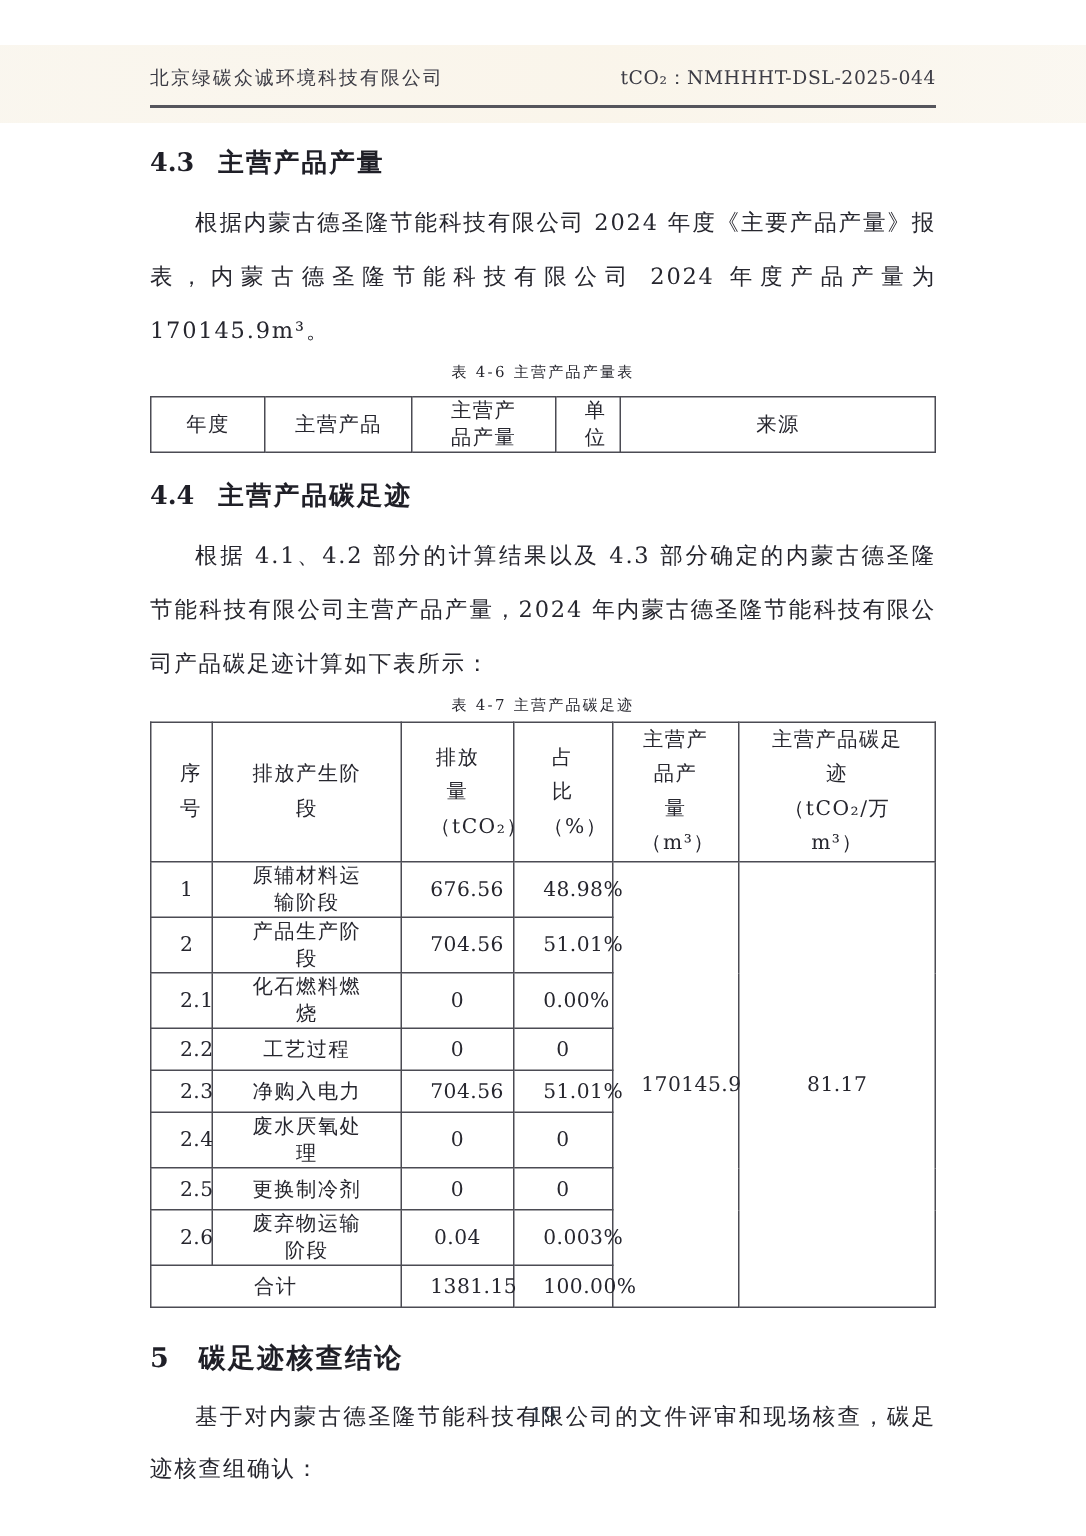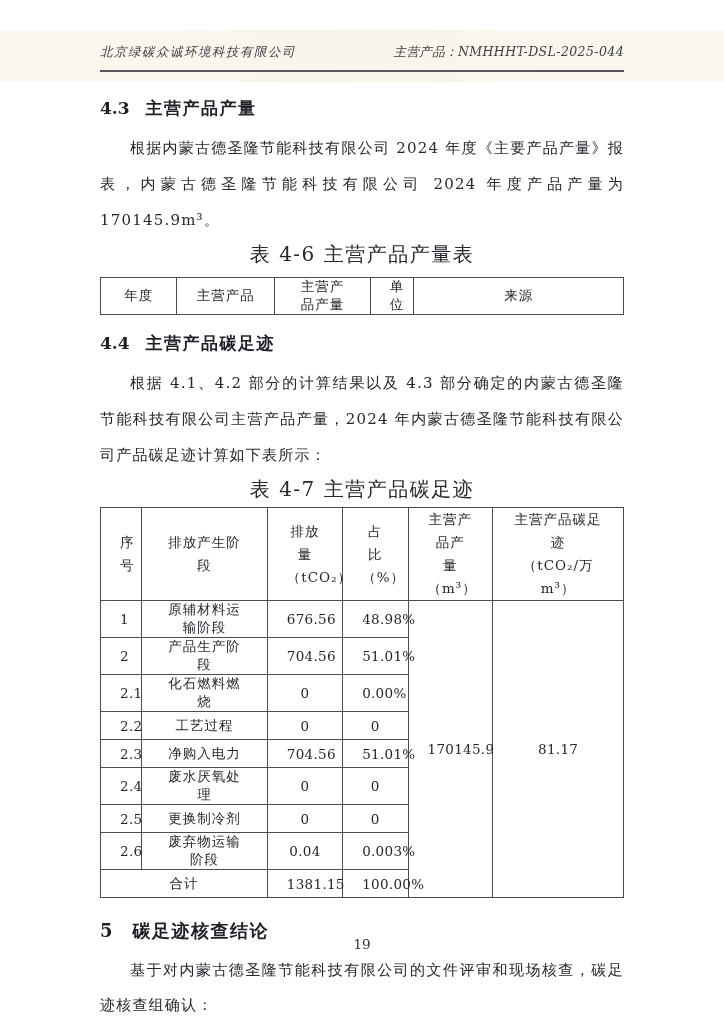--- a/index.html
+++ b/index.html
@@ -33,21 +33,20 @@
   
   .doc-header {
     position: relative;
     display: flex;
     justify-content: space-between;
     align-items: flex-end;
     padding-bottom: 9px;
     border-bottom: 2px solid #55555c;
     font-size: 12.5px;
     color: #3b3b44;
-    font-style: italic;
   }
   .company-name { letter-spacing: 1.5px; }
   .file-number  { letter-spacing: 0.4px; }
 
   
   .section-heading {
     display: flex;
     align-items: baseline;
     font-family: "DejaVu Sans", "Liberation Sans", sans-serif;
     font-weight: bold;
@@ -69,21 +68,21 @@
     text-indent: 2em;
     letter-spacing: 1.2px;
     color: #26262e;
   }
   .par-5 { line-height: 35px; }
 
   
   .tbl-caption {
     margin-top: 3px;
     text-align: center;
-    font-size: 20px;
+    font-size: 10px;
     letter-spacing: 1.5px;
     color: #26262e;
   }
 
   
   table {
     width: 100%;
     border-collapse: collapse;
     table-layout: fixed;
     font-size: 13.5px;
@@ -117,21 +116,21 @@
   }
 </style>
 </head>
 <body>
 
 <div class="page">
   <div class="scan-tint"></div>
 
   <div class="doc-header">
     <span class="company-name">北京绿碳众诚环境科技有限公司</span>
-    <span class="file-number"><span>主营产品：</span><span>NMHHHT-DSL-2025-044</span></span>
+    <span class="file-number"><span>tCO₂：</span><span>NMHHHT-DSL-2025-044</span></span>
   </div>
 
   <div class="section-heading h-43">
     <span class="sec-no">4.3</span>
     <span class="sec-title">主营产品产量</span>
   </div>
   <p class="body-par">根据内蒙古德圣隆节能科技有限公司 2024 年度《主要产品产量》报表，内蒙古德圣隆节能科技有限公司 2024 年度产品产量为 170145.9m³。</p>
 
   <div class="tbl-caption">表 4-6 主营产品产量表</div>
   <table class="tbl-46">

